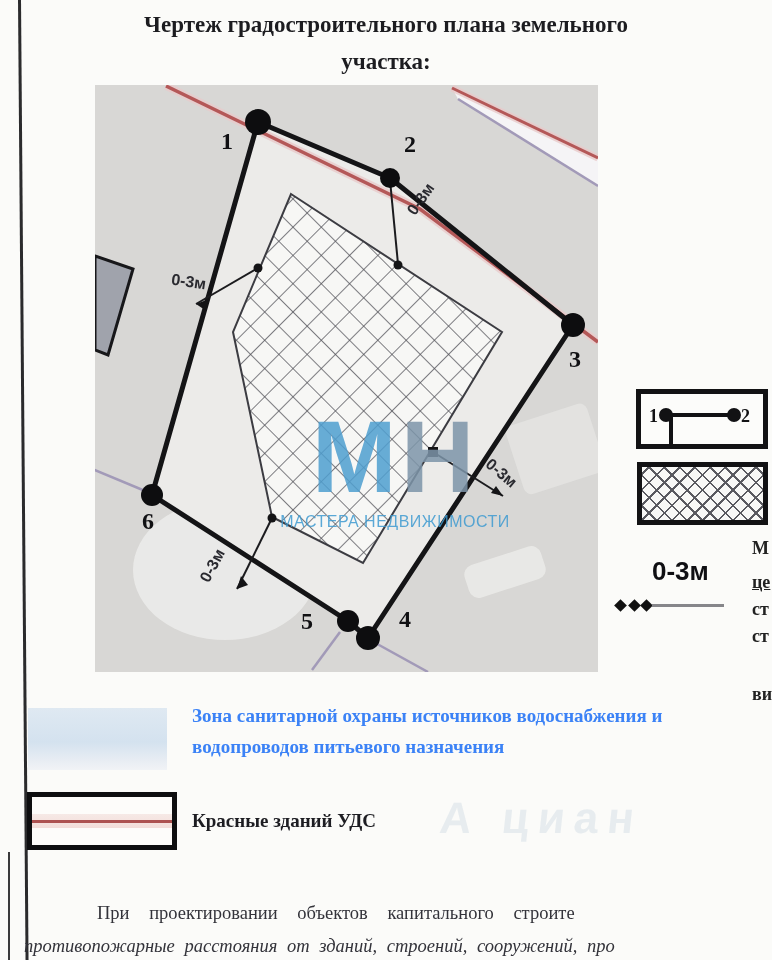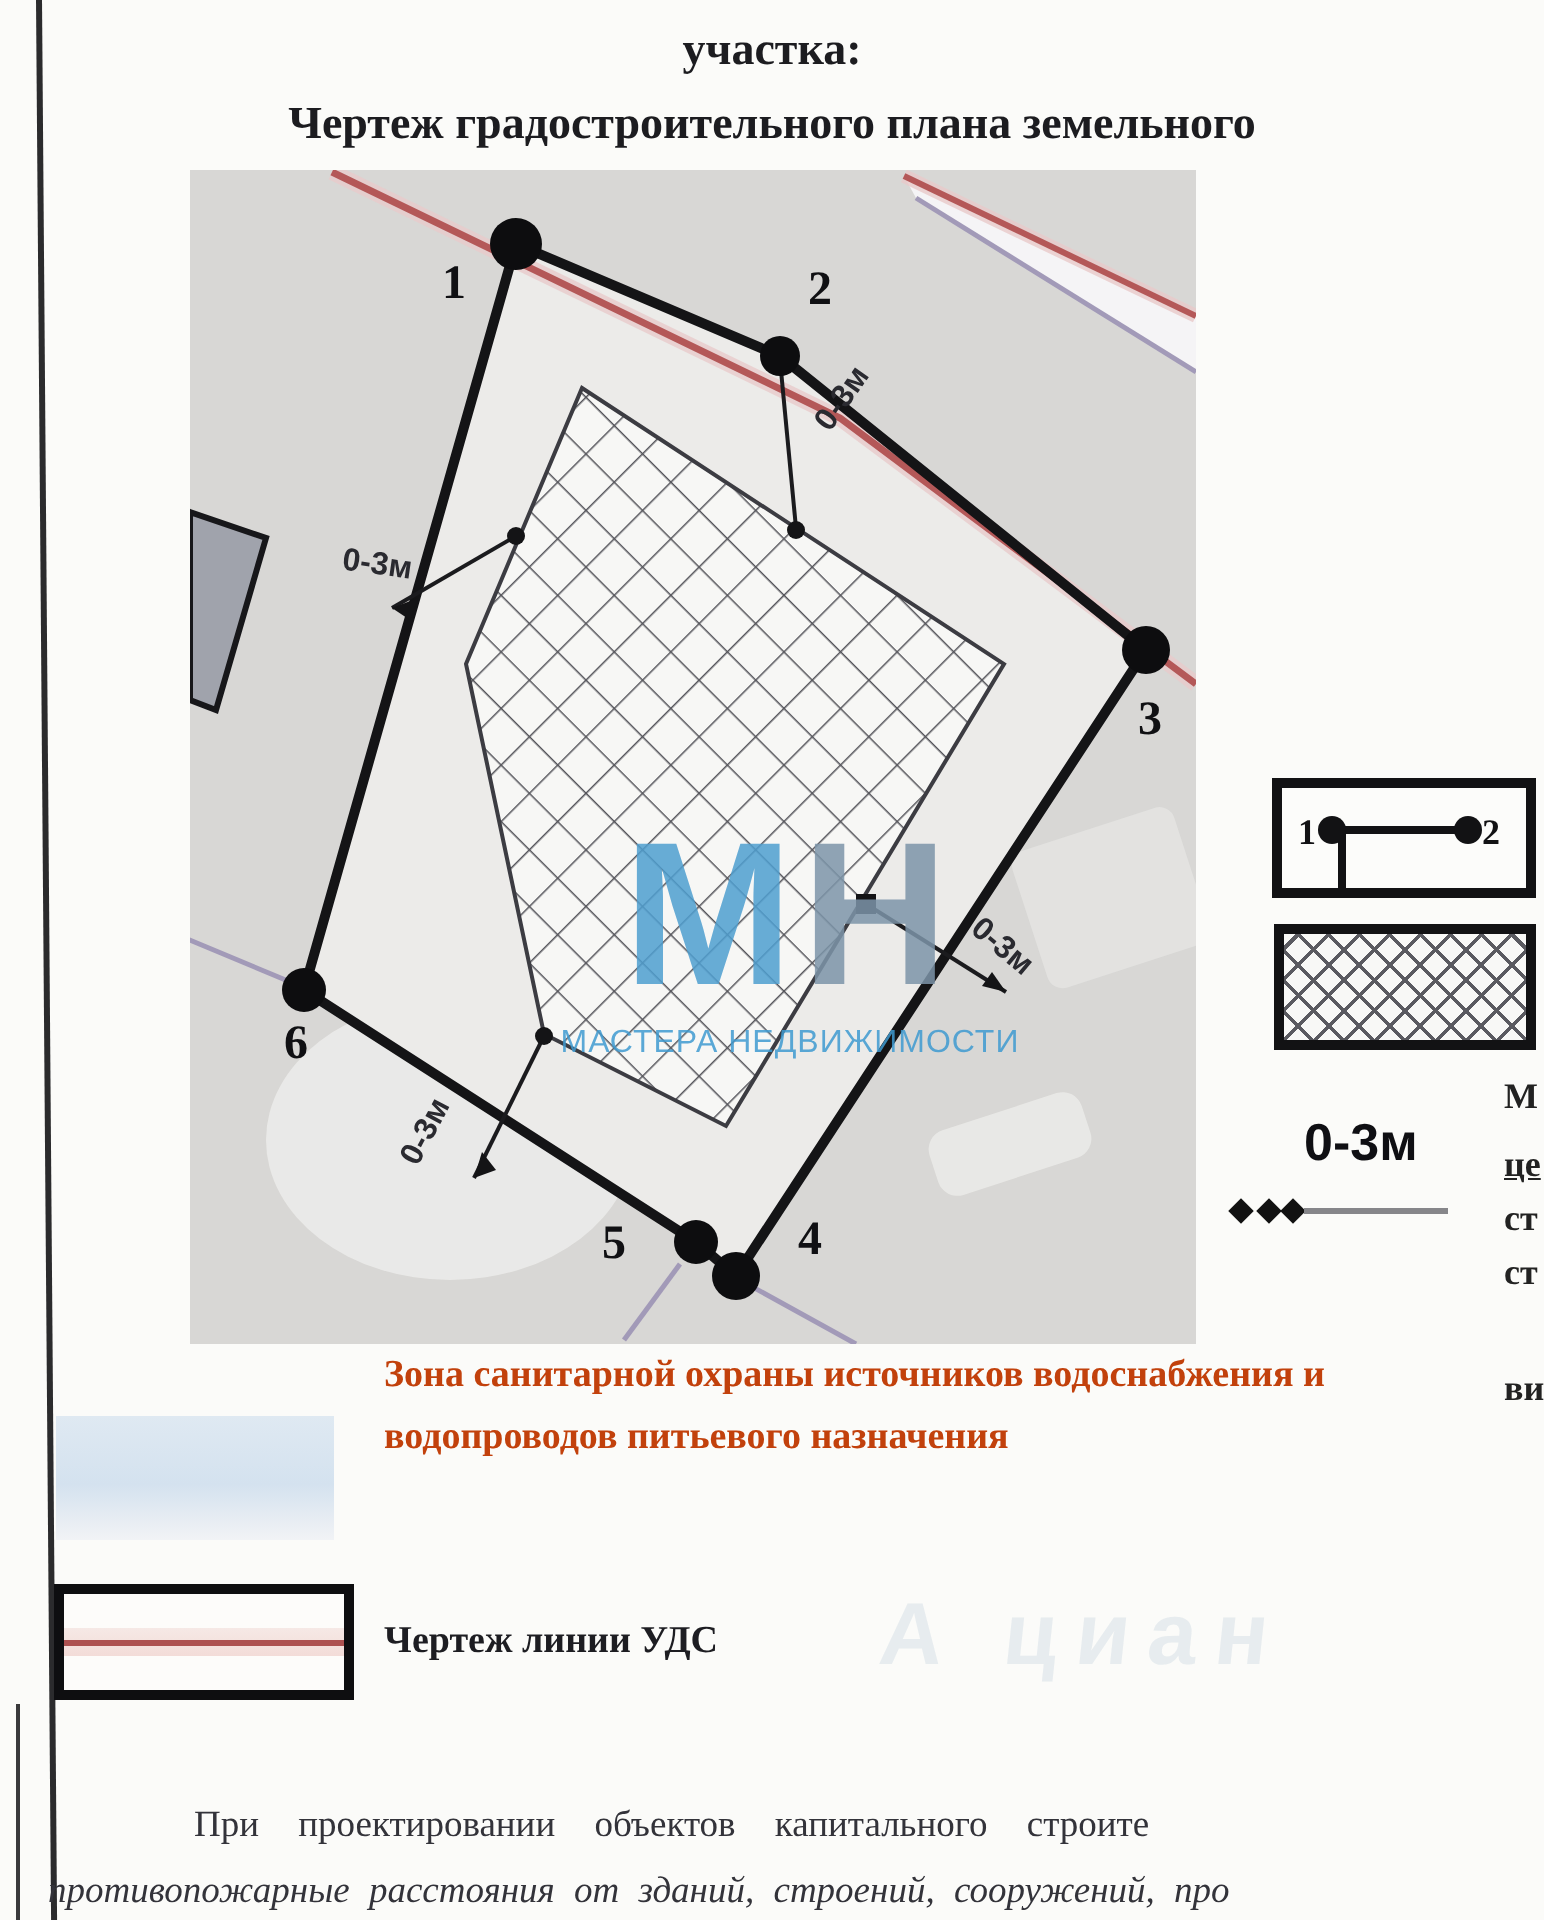--- a/index.html
+++ b/index.html
@@ -36,21 +36,21 @@
     repeating-linear-gradient(-45deg,transparent 0 9px,#5a5a60 9px 10.8px),#f8f8f6;}
   .lg-dim-label{position:absolute;left:652px;top:556px;font-family:"Liberation Sans",sans-serif;font-weight:bold;font-size:26px;color:#0f0f13;}
   .lg-dim{position:absolute;left:612px;top:597px;width:140px;height:16px;}
   .lg-dim .dia{position:absolute;top:4px;width:9px;height:9px;background:#111;transform:rotate(45deg);}
   .lg-dim .d1{left:4px;} .lg-dim .d2{left:18px;} .lg-dim .d3{left:30px;}
   .lg-dim .ln{position:absolute;left:40px;top:7px;width:72px;height:2.5px;background:#86868a;}
   .frag{position:absolute;left:752px;font-weight:bold;font-size:18px;color:#222;white-space:nowrap;}
   
   .zone-swatch{position:absolute;left:28px;top:708px;width:139px;height:62px;
     background:linear-gradient(180deg,#dfe9f2 0%,#d4e2ef 55%,#e8edf3 85%,#f1f3f6 100%);}
-  .zone-label{position:absolute;left:192px;top:672px;width:480px;font-weight:bold;font-size:19px;line-height:31px;color:#c2410c;}
+  .zone-label{position:absolute;left:192px;top:700px;width:480px;font-weight:bold;font-size:19px;line-height:31px;color:#3b82f6;}
   .red-swatch{position:absolute;left:27px;top:792px;width:140px;height:48px;border:5px solid #0e0e10;background:#fdfcfa;}
   .red-swatch .pink{position:absolute;left:0;right:0;top:17px;height:14px;background:linear-gradient(180deg,#f6e9e6,#f3dcd8);}
   .red-swatch .rline{position:absolute;left:0;right:0;top:23px;height:3px;background:#ad5150;}
   .red-label{position:absolute;left:192px;top:810px;font-weight:bold;font-size:19px;color:#1d1d22;white-space:nowrap;}
   .faint-wm{position:absolute;left:440px;top:793px;font-family:"Liberation Sans",sans-serif;font-weight:bold;font-size:44px;
     color:rgba(203,214,224,.40);letter-spacing:9px;transform:skewX(-6deg);white-space:nowrap;}
   
   .footer{position:absolute;left:24px;top:896px;width:748px;overflow:hidden;color:#33333a;}
   .footer .l1{white-space:nowrap;padding-left:73px;font-size:18.5px;word-spacing:15px;line-height:34px;}
   .footer .l2{white-space:nowrap;font-style:italic;font-size:18.5px;word-spacing:5px;line-height:32px;}
@@ -58,22 +58,22 @@
   .svg-dim-text{font-family:"Liberation Sans",sans-serif;font-weight:bold;font-size:16px;fill:#2a2a30;}
   .svg-pt-text{font-weight:bold;font-size:24px;fill:#101013;}
 </style>
 </head>
 <body>
 
 <div class="page-border"></div>
 <div class="page-border2"></div>
 
 <div class="title">
+  <div>Чертеж градостроительного плана земельного</div>
   <div>участка:</div>
-  <div>Чертеж градостроительного плана земельного</div>
 </div>
 
 <div class="map-wrap">
   <svg width="503" height="587" viewBox="0 0 503 587">
     <defs>
       <pattern id="xhatch" patternUnits="userSpaceOnUse" width="20" height="20" patternTransform="rotate(45)">
         <path d="M0 0 H20 M0 0 V20" stroke="#54545a" stroke-width="1.5" fill="none"></path>
       </pattern>
     </defs>
 
@@ -167,20 +167,20 @@
 <span class="frag" style="top:599px;">ст</span>
 <span class="frag" style="top:626px;">ст</span>
 <span class="frag" style="top:684px;font-family:Liberation Serif, serif;">ви</span>
 
 <div class="zone-swatch"></div>
 <div class="zone-label">Зона санитарной охраны источников водоснабжения и водопроводов питьевого назначения</div>
 <div class="red-swatch">
   <div class="pink"></div>
   <div class="rline"></div>
 </div>
-<div class="red-label">Чертеж линии УДС</div>
+<div class="red-label">Красные зданий УДС</div>
 
 <div class="faint-wm">А циан</div>
 
 <div class="footer">
   <div class="l1">При проектировании объектов капитального строите</div>
   <div class="l2">противопожарные расстояния от зданий, строений, сооружений, про</div>
 </div>
 
 </body></html>

